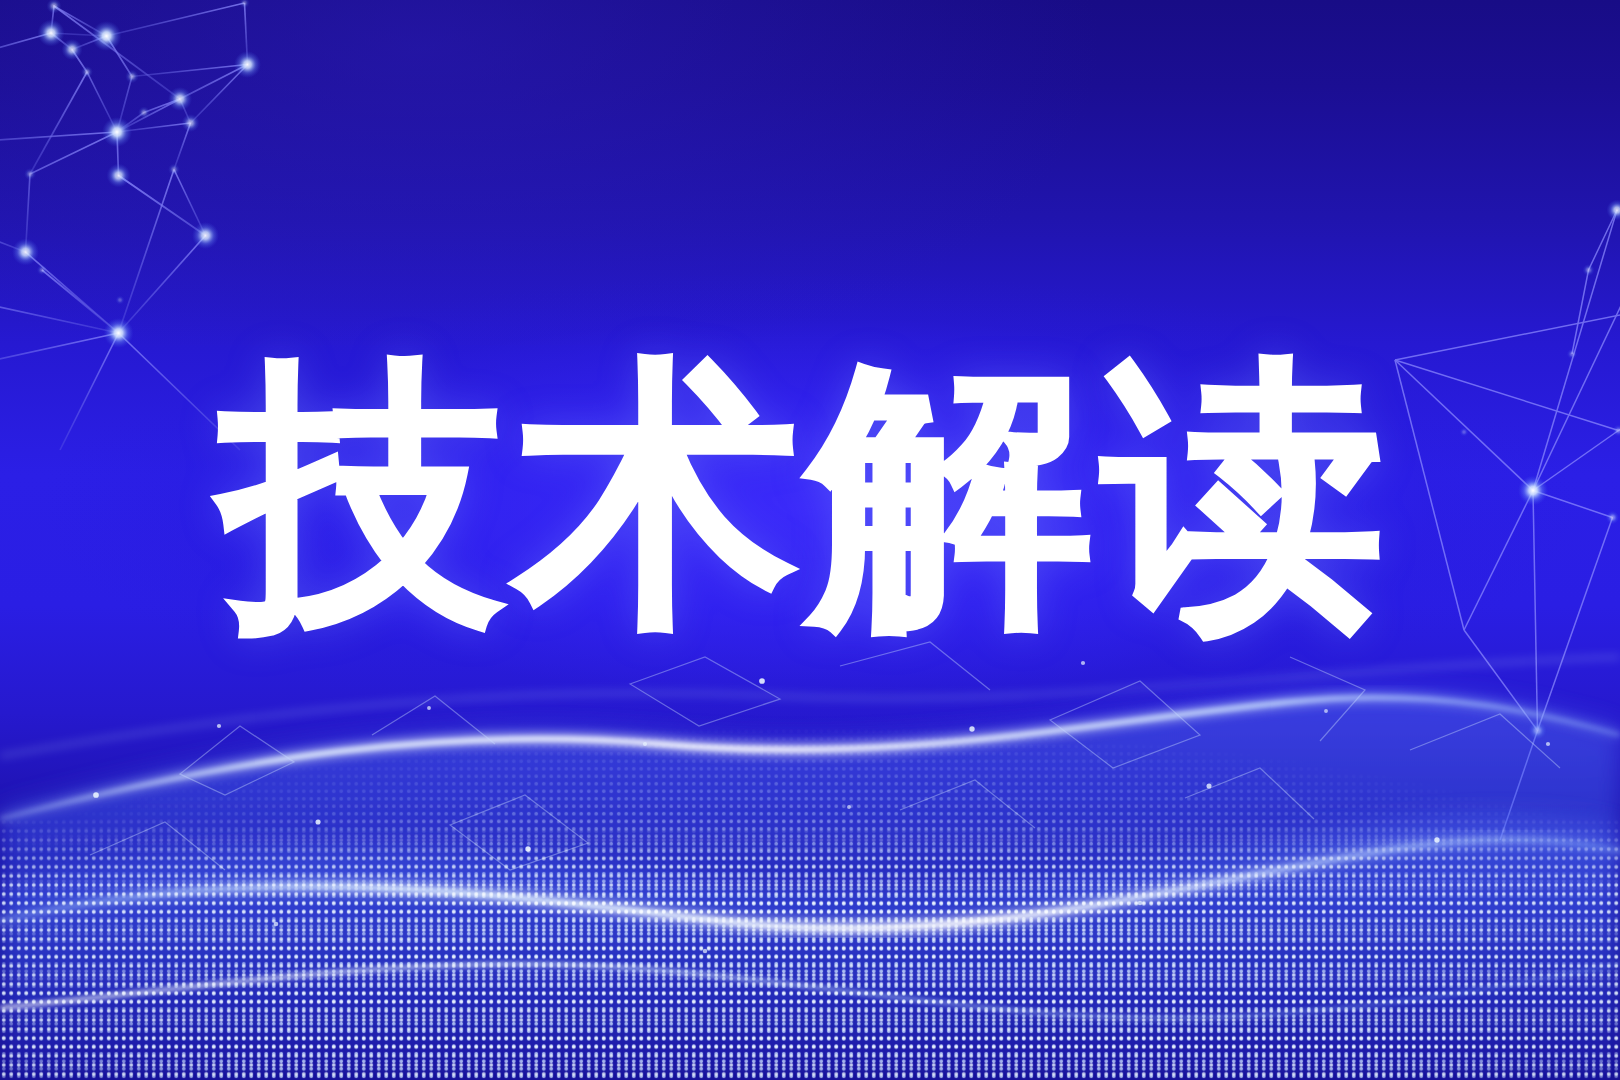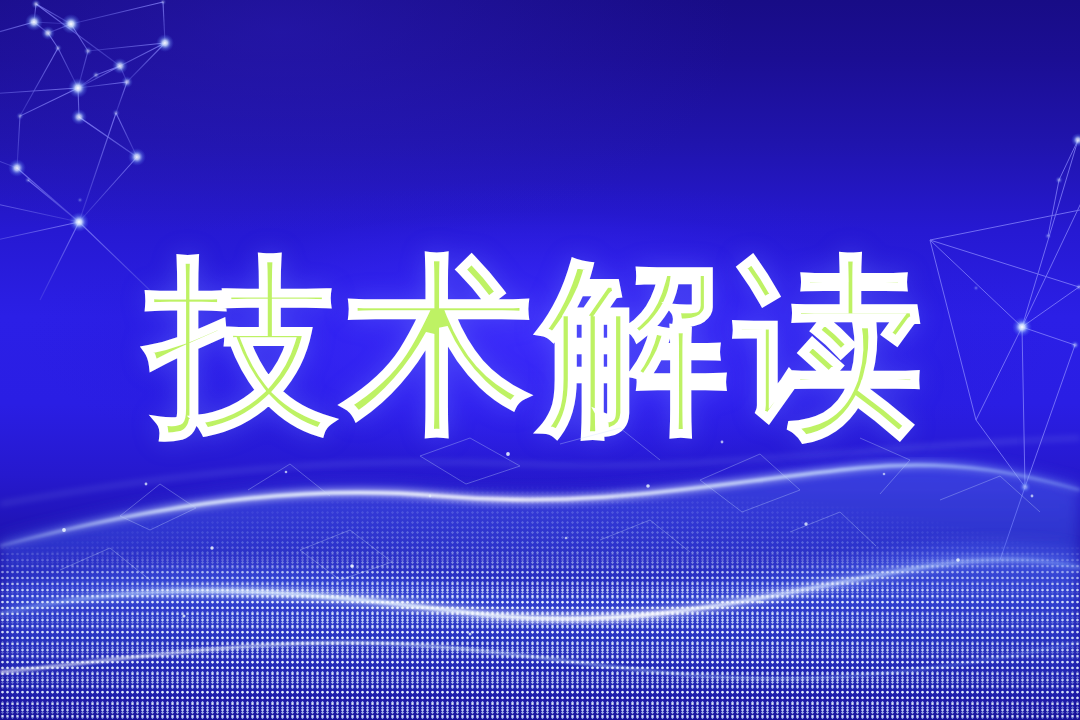--- a/index.html
+++ b/index.html
@@ -75,25 +75,25 @@
     mix-blend-mode:screen;
   }
 
   
   .title-wrap{
     position:absolute;left:0;right:0;top:252px;
     display:flex;justify-content:center;align-items:center;
     pointer-events:none;
   }
   .title{
-    font-family:Liberation Sans, sans-serif;
+    font-family:Liberation Mono, monospace;
     font-weight:700;
     font-size:188px;
     line-height:1;
-    color:#bef264;
+    color:#ffffff;
     letter-spacing:8px;
     white-space:nowrap;
     text-shadow:0 0 26px rgba(120,140,255,.38);
     -webkit-text-stroke:3px #ffffff;
   }
   .sr{position:absolute;width:1px;height:1px;overflow:hidden;clip:rect(0 0 0 0);}
 </style>
 </head>
 <body>
 

